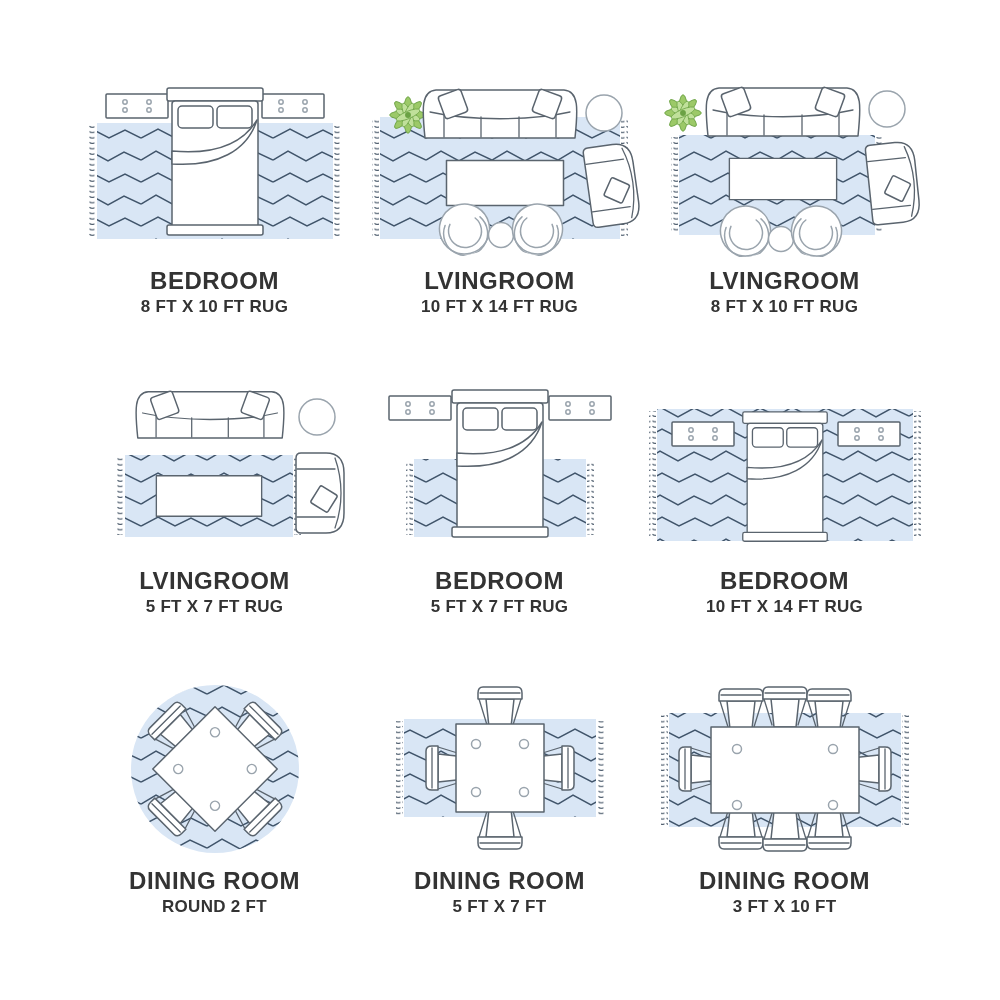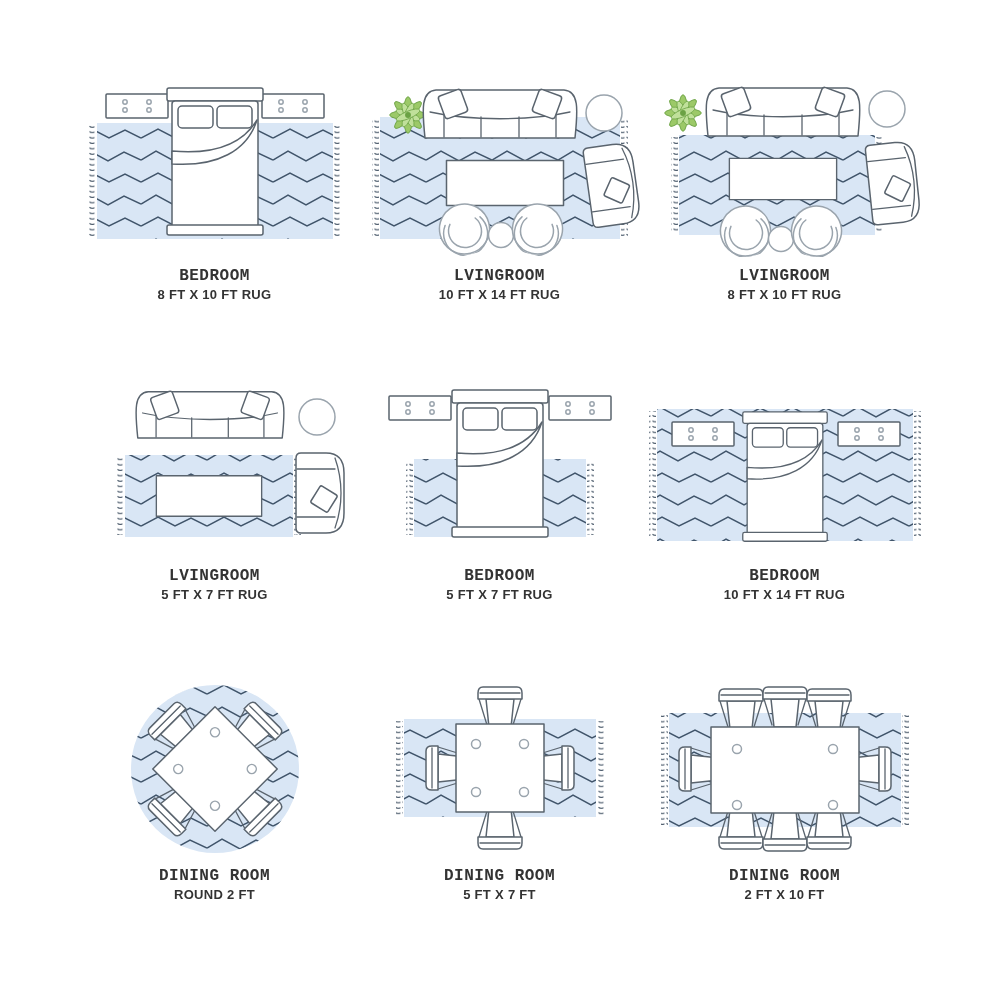--- a/index.html
+++ b/index.html
@@ -9,22 +9,22 @@
     font-family:"Liberation Sans",sans-serif;
   }
   .grid{
     position:absolute;left:72px;top:81px;width:856px;height:900px;
     display:grid;grid-template-columns:repeat(3,285px);grid-template-rows:repeat(3,300px);
   }
   .cell{display:flex;flex-direction:column;align-items:center;}
   .art{width:280px;height:176px;}
   .art svg{display:block;}
   .caption{text-align:center;margin-top:10px;color:var(--text,#333);}
-  .room{font-size:16px;font-weight:600;letter-spacing:0.5px;line-height:1.15;font-family:Liberation Mono, monospace;}
-  .size{font-size:13px;font-weight:700;letter-spacing:0.3px;margin-top:2px;}
+  .room{font-size:24px;font-weight:600;letter-spacing:0.5px;line-height:1.15;}
+  .size{font-size:17px;font-weight:700;letter-spacing:0.3px;margin-top:2px;}
 
   
   .rugfill{fill:var(--rug,#d9e6f5);}
   .zz{stroke:var(--zigzag,#40546a);fill:none;stroke-width:1.5;stroke-linejoin:miter;}
   .frl{stroke:var(--fringe,#49596a);stroke-width:1.1;fill:none;}
   .fwsd{fill:#ffffff;stroke:var(--outline_dark,#5a646e);stroke-width:1.5;stroke-linejoin:round;}
   .sd{stroke:var(--outline_dark,#5a646e);fill:none;stroke-width:1.3;stroke-linejoin:round;stroke-linecap:round;}
   .fwsl{fill:#ffffff;stroke:var(--outline_light,#9aa4ad);stroke-width:1.5;}
   .sl{stroke:var(--outline_light,#9aa4ad);fill:none;stroke-width:1.5;stroke-linecap:round;}
   .leaf{fill:var(--plant_fill,#9cc968);stroke:var(--plant_stroke,#6ba244);stroke-width:1;}
@@ -378,17 +378,17 @@
           <rect x="66" y="46" width="148" height="86" class="fwsd"></rect>
           <circle cx="92" cy="68" r="4.5" class="sl"></circle>
           <circle cx="188" cy="68" r="4.5" class="sl"></circle>
           <circle cx="92" cy="124" r="4.5" class="sl"></circle>
           <circle cx="188" cy="124" r="4.5" class="sl"></circle>
         </g>
       </svg>
     </div>
     <figcaption class="caption">
       <div class="room">DINING ROOM</div>
-      <div class="size">2 FT X 10 FT</div>
+      <div class="size">3 FT X 10 FT</div>
     </figcaption>
   </figure>
 
 </div>
 
 </body></html>

